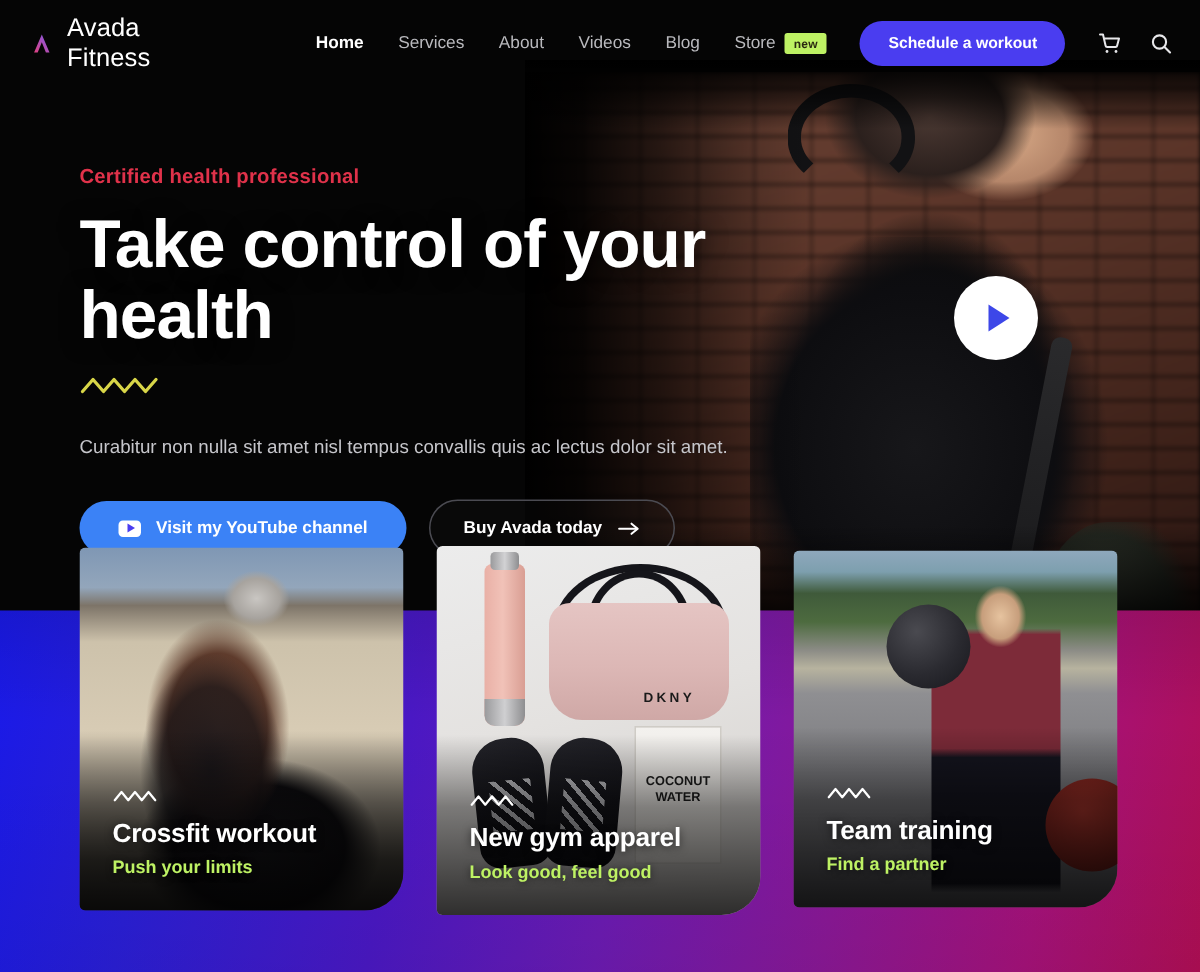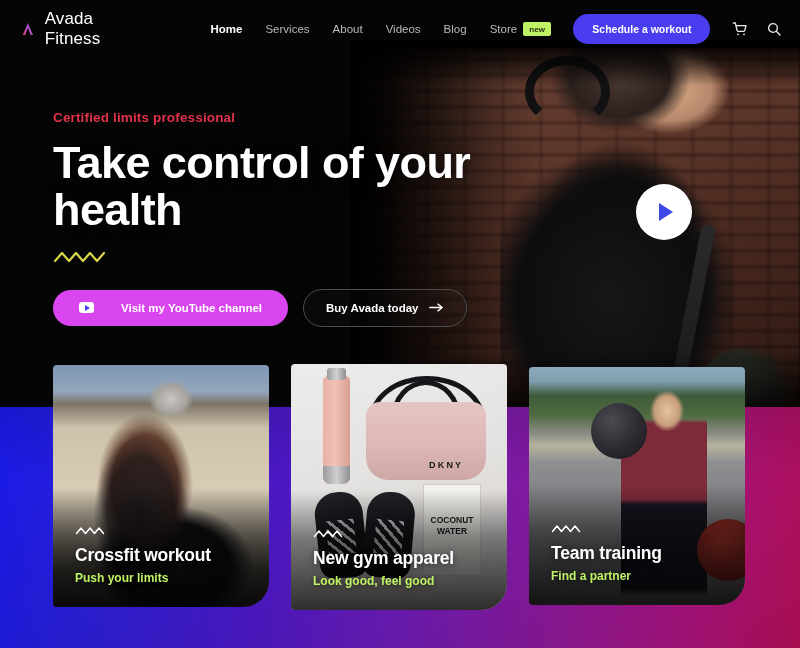--- a/index.html
+++ b/index.html
@@ -150,22 +150,22 @@
     letter-spacing: -.6px; line-height: 1.05;
     text-shadow: 0 2px 14px rgba(0,0,0,.55);
   }
   .zigzag { margin-top: 16px; display: block; }
   .lede {
     margin-top: 26px; color: #c6c6cb;
     font-size: 12.5px; line-height: 1.5; max-width: 440px;
   }
   .cta-row { margin-top: 26px; display: flex; align-items: center; gap: 15px; }
   .btn-youtube {
-    display: inline-flex; align-items: center; gap: 27px;
-    background: #d946ef; color: #fff;
+    display: inline-flex; align-items: center; gap: 10px;
+    background: #3b82f6; color: #fff;
     font-size: 11.5px; font-weight: bold;
     padding: 12px 26px; border-radius: 22px;
     border: none; cursor: pointer; white-space: nowrap;
   }
   .yt-glyph {
     width: 15px; height: 11px; background: #fff; border-radius: 3px;
     position: relative; flex: 0 0 auto;
   }
   .yt-glyph::after {
     content: ""; position: absolute; left: 5.5px; top: 2.6px;
@@ -368,25 +368,26 @@
         <path d="M2 3h3l2.6 11.2a1.6 1.6 0 0 0 1.6 1.3h8.3a1.6 1.6 0 0 0 1.6-1.3L21 7H6"></path>
       </svg>
       <svg class="hicon" viewBox="0 0 24 24" fill="none" stroke="currentColor" stroke-width="2.1" stroke-linecap="round">
         <circle cx="10.5" cy="10.5" r="6.6"></circle>
         <line x1="15.5" y1="15.5" x2="21" y2="21"></line>
       </svg>
     </div>
   </div>
 
   <div class="hero-copy">
-    <div class="eyebrow">Certified limits professional</div>
+    <div class="eyebrow">Certified health professional</div>
     <h1 class="headline">Take control of your health</h1>
     <svg class="zigzag" width="56" height="13" viewBox="0 0 56 13" fill="none">
       <path d="M2 11 L9 3 L16 11 L23 3 L30 11 L37 3 L44 11 L51 3" stroke="#d8d648" stroke-width="2.2" stroke-linecap="round" stroke-linejoin="round"></path>
     </svg>
+    <p class="lede">Curabitur non nulla sit amet nisl tempus convallis quis ac lectus dolor sit amet.</p>
     <div class="cta-row">
       <button class="btn-youtube">
         <span class="yt-glyph"></span>
         <span>Visit my YouTube channel</span>
       </button>
       <button class="btn-buy">
         <span>Buy Avada today</span>
         <svg class="arrow-glyph" viewBox="0 0 20 12" fill="none" stroke="#fff" stroke-width="1.8" stroke-linecap="round" stroke-linejoin="round">
           <line x1="1" y1="6" x2="17" y2="6"></line>
           <polyline points="12,1.5 17.5,6 12,10.5"></polyline>

